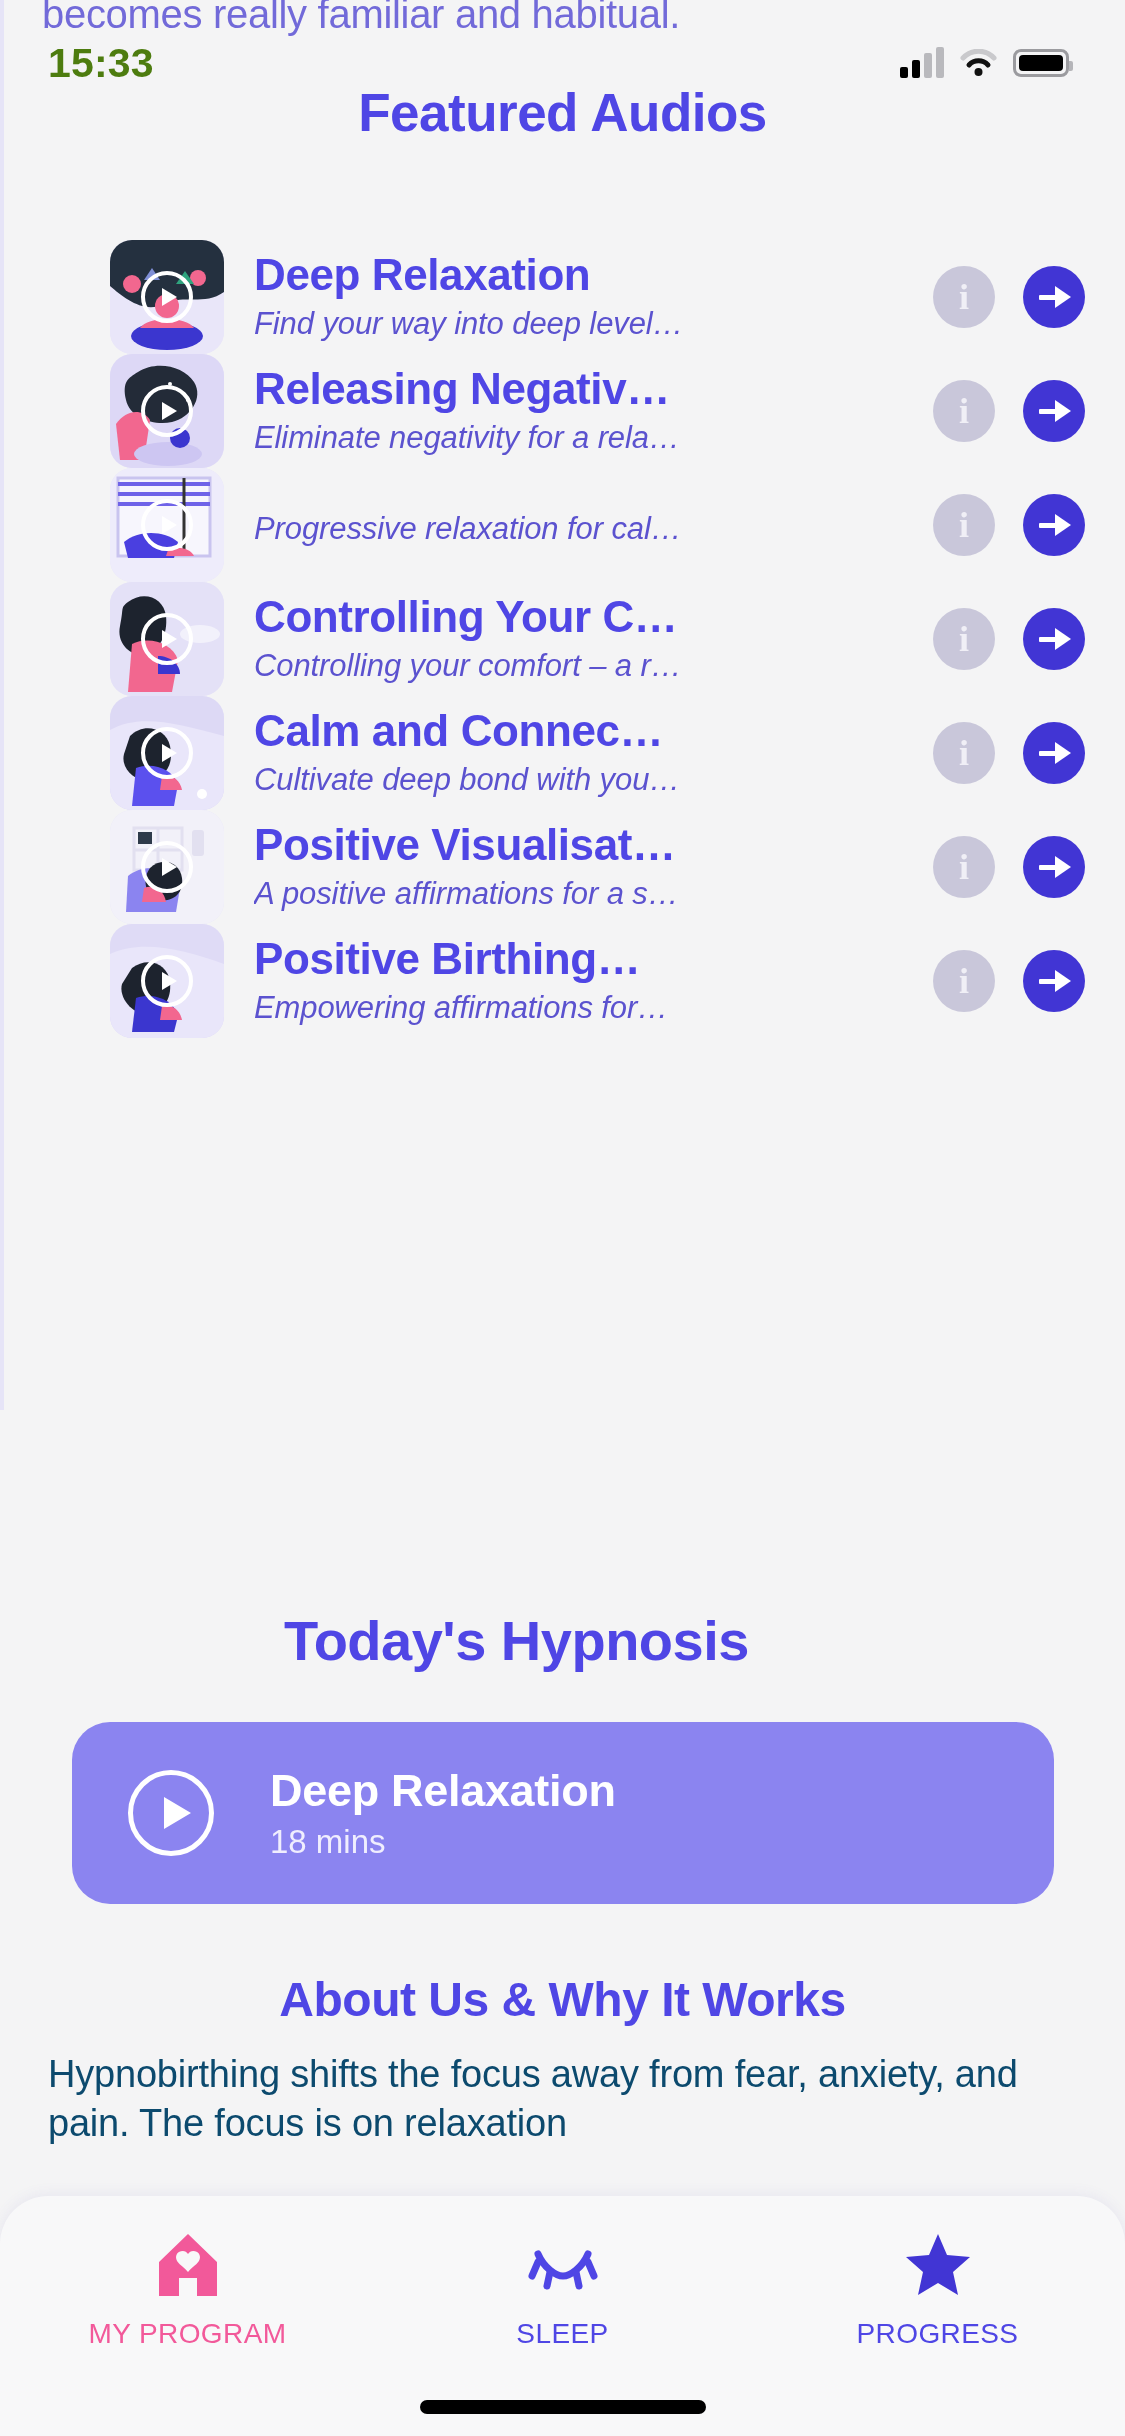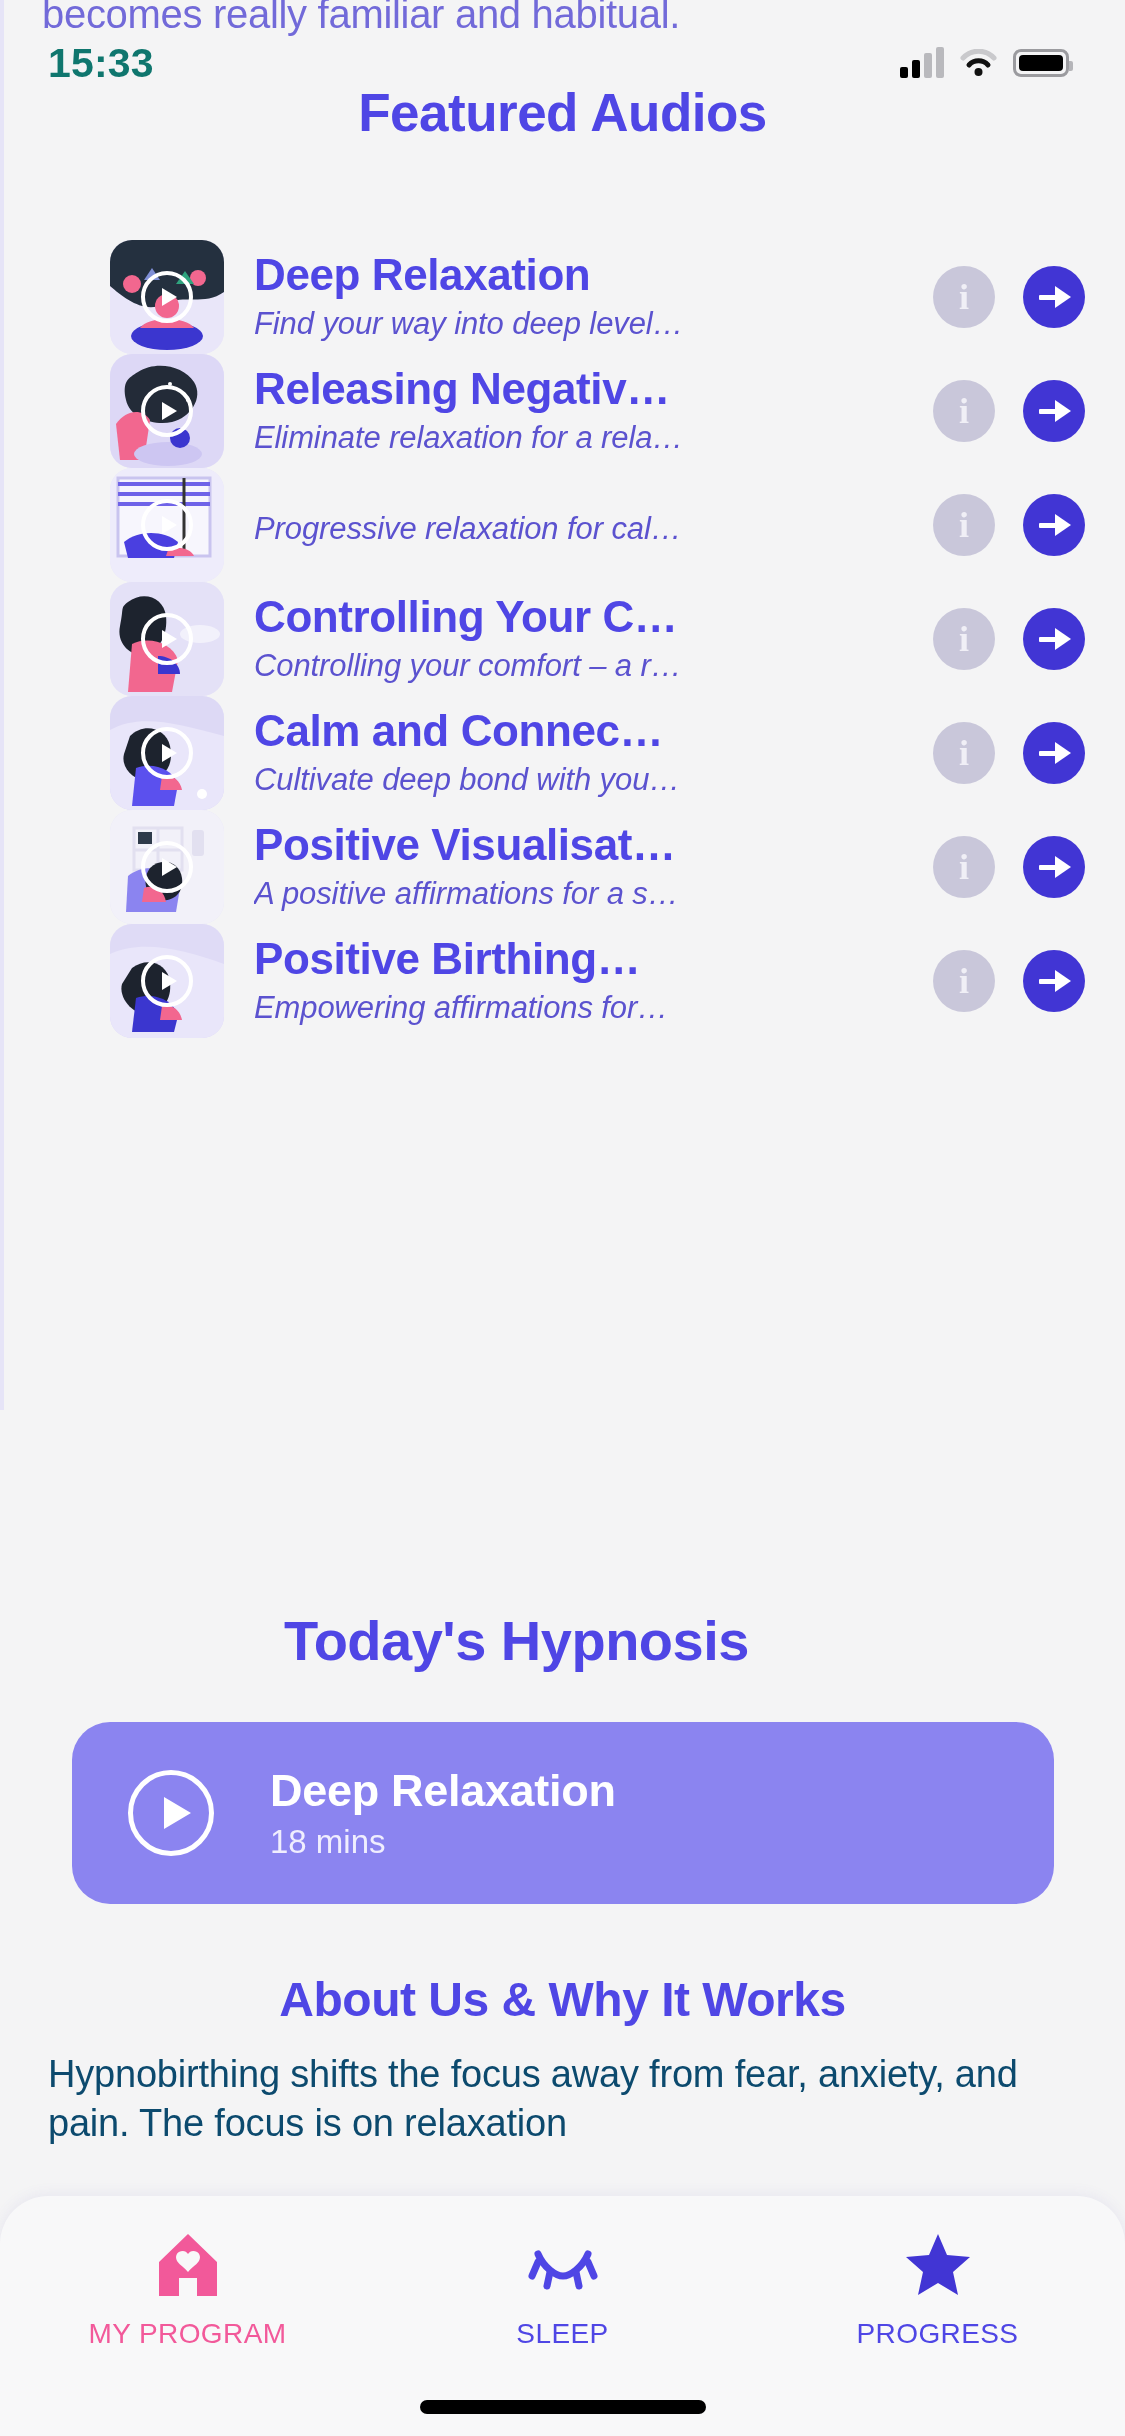--- a/index.html
+++ b/index.html
@@ -32,21 +32,21 @@
     background:#e6e4f7;
   }
 
   
   .statusbar {
     position: absolute; top: 28px; left: 0; width: 1125px; height: 70px;
     display: flex; align-items: center; justify-content: space-between;
     padding: 0 56px 0 48px;
   }
   .status-time {
-    font-size: 41px; font-weight: 600; color: #0f766e;
+    font-size: 41px; font-weight: 600; color: #4d7c0f;
     letter-spacing: 0.2px;
     font-family: "Liberation Sans", sans-serif;
   }
   .status-icons { display: flex; align-items: center; gap: 16px; }
   .bars { display: flex; align-items: flex-end; gap: 4px; height: 30px; }
   .bars i { display:block; width: 8px; background: #000; border-radius: 2px; }
   .bars i:nth-child(1){ height: 11px; }
   .bars i:nth-child(2){ height: 18px; }
   .bars i:nth-child(3){ height: 25px; background:#b9b9bd; }
   .bars i:nth-child(4){ height: 31px; background:#b9b9bd; }
@@ -269,21 +269,21 @@
           <circle cx="60" cy="30" r="2" fill="#fff"></circle>
             <circle cx="78" cy="46" r="2" fill="#fff"></circle>
           <path d="M6 70c10-14 26-16 34-4l-6 40H10z" fill="#f2678f"></path>
           <ellipse cx="58" cy="100" rx="34" ry="12" fill="#cdc6f2"></ellipse>
           <circle cx="70" cy="84" r="10" fill="#3b36cf"></circle>
         </svg>
         <div class="play"></div>
       </div>
       <div class="audio-text">
         <div class="audio-title">Releasing Negativ…</div>
-        <div class="audio-sub">Eliminate relaxation for a rela…</div>
+        <div class="audio-sub">Eliminate negativity for a rela…</div>
       </div>
       <div class="row-actions">
         <div class="info-btn">i</div>
         <div class="go-btn"></div>
       </div>
     </div>
 
     <div class="audio-row">
       <div class="thumb">
         <svg class="sky" viewBox="0 0 114 114" preserveAspectRatio="none">

